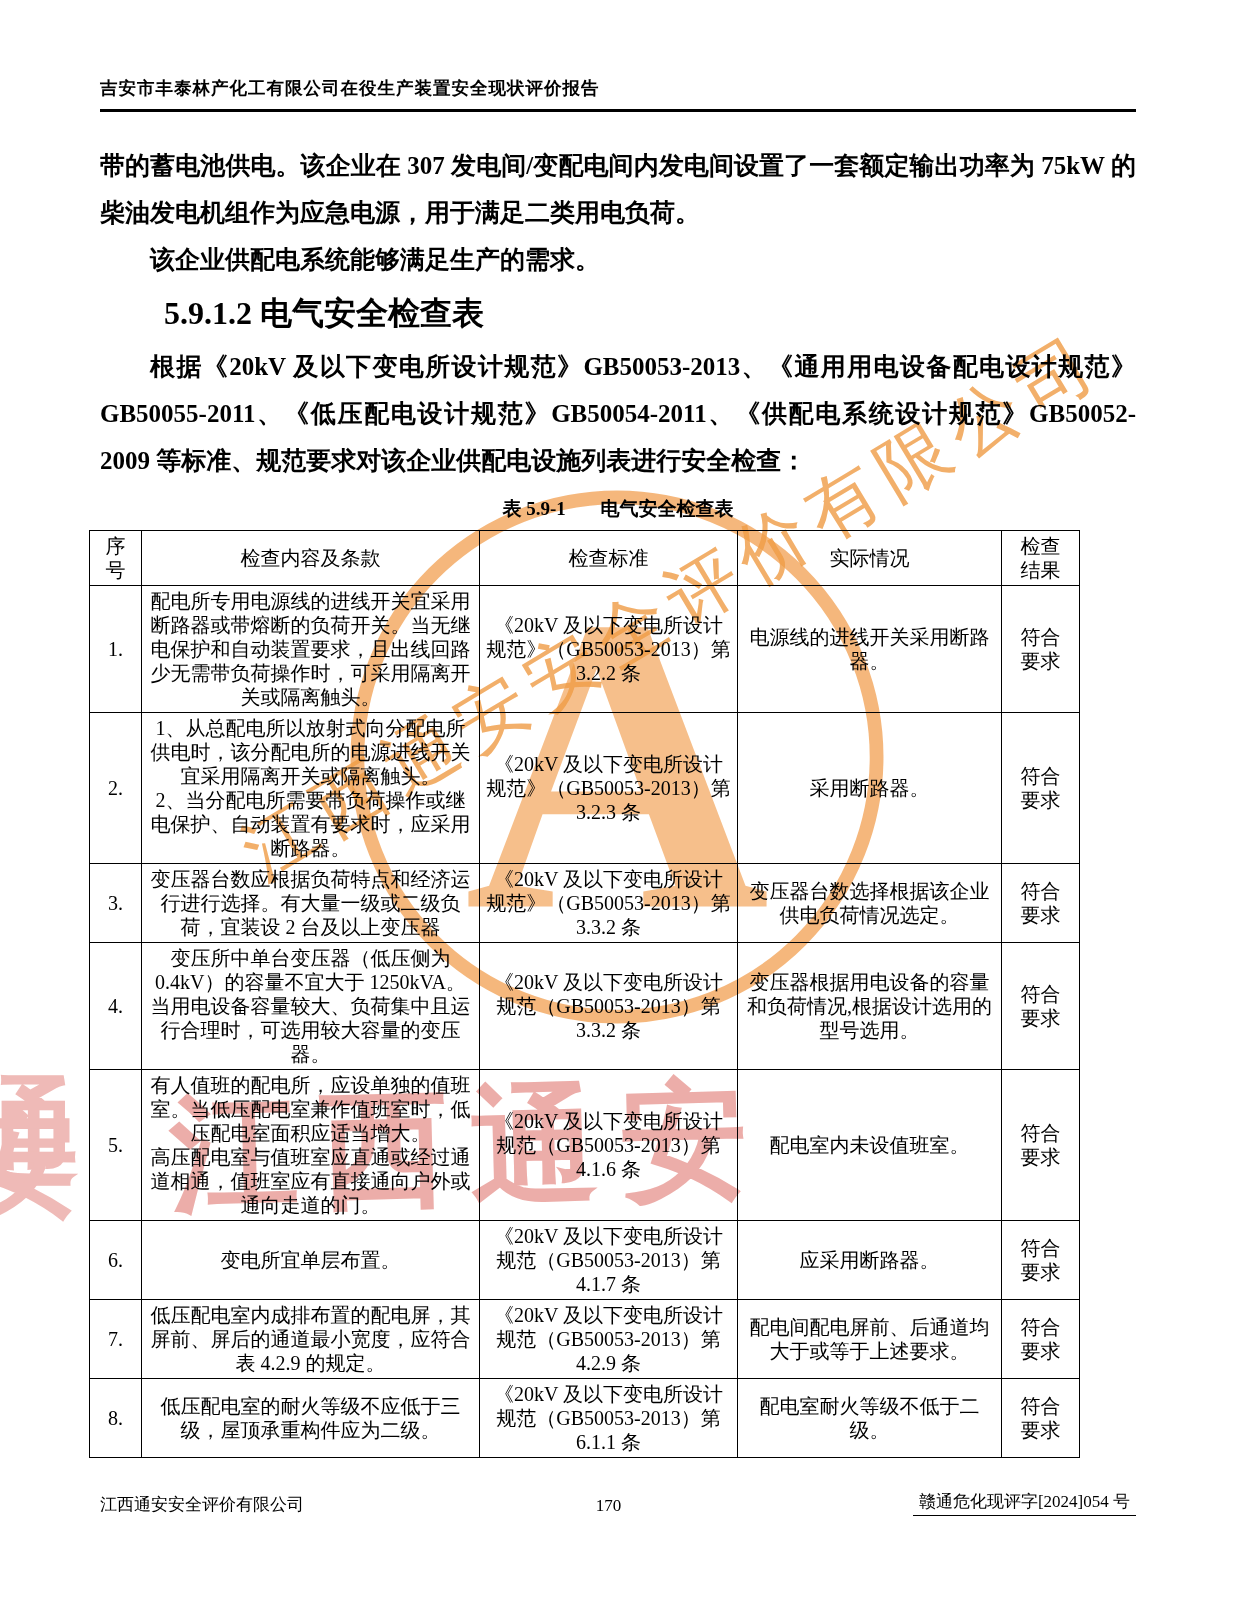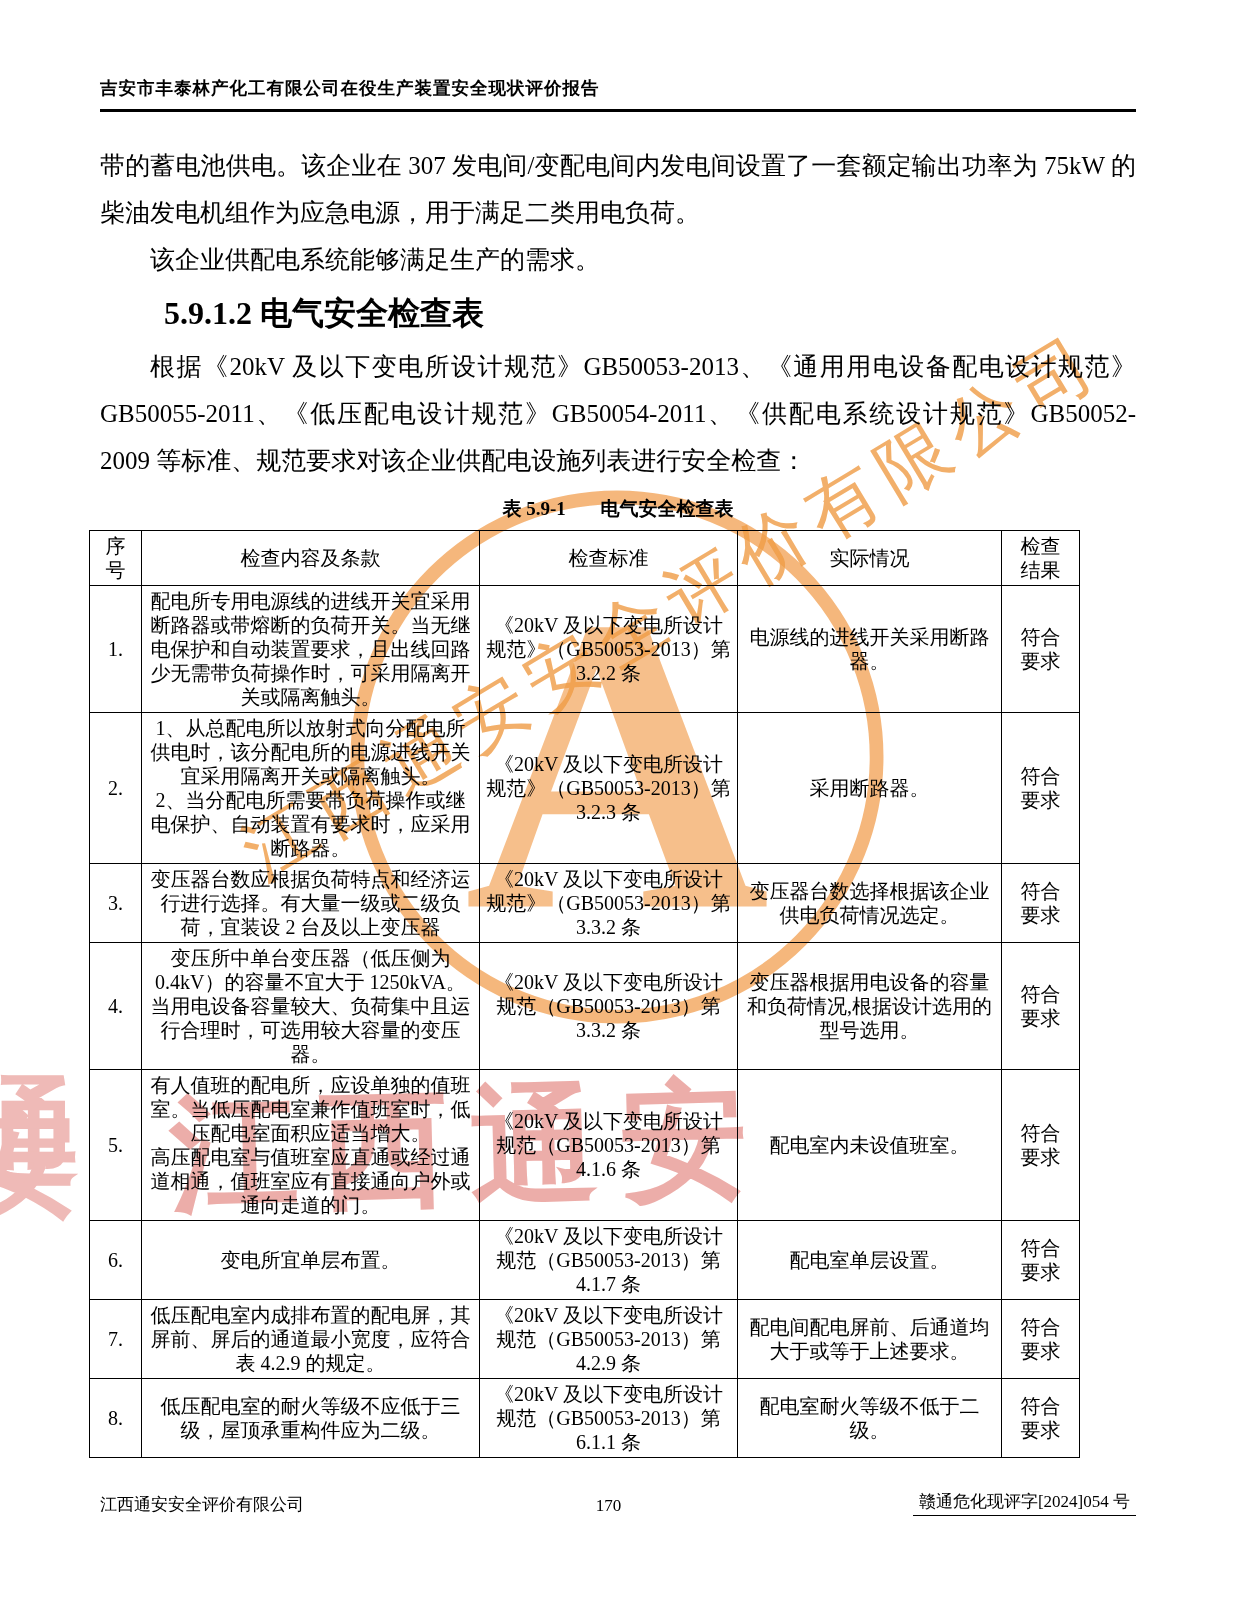--- a/index.html
+++ b/index.html
@@ -21,20 +21,21 @@
     font-weight: bold;
     letter-spacing: 1px;
   }
   .header-rule { border-top: 3px solid #000; margin-top: 9px; }
 
   
   .para {
     font-size: 25px;
     line-height: 1.88;
     text-align: justify;
+    font-weight: bold;
   }
   .para.first { margin-top: 30px; }
   .para.indent { text-indent: 2em; }
   .section-heading {
     font-size: 32px;
     font-weight: bold;
     line-height: 1.88;
     text-indent: 2em;
   }
 
@@ -223,21 +224,21 @@
 高压配电室与值班室应直通或经过通道相通，值班室应有直接通向户外或通向走道的门。</td>
           <td>《20kV 及以下变电所设计规范（GB50053-2013）第 4.1.6 条</td>
           <td>配电室内未设值班室。</td>
           <td>符合
 要求</td>
         </tr>
         <tr>
           <td>6.</td>
           <td>变电所宜单层布置。</td>
           <td>《20kV 及以下变电所设计规范（GB50053-2013）第 4.1.7 条</td>
-          <td>配电室单层设置。</td>
+          <td>应采用断路器。</td>
           <td>符合
 要求</td>
         </tr>
         <tr>
           <td>7.</td>
           <td>低压配电室内成排布置的配电屏，其屏前、屏后的通道最小宽度，应符合表 4.2.9 的规定。</td>
           <td>《20kV 及以下变电所设计规范（GB50053-2013）第 4.2.9 条</td>
           <td>配电间配电屏前、后通道均大于或等于上述要求。</td>
           <td>符合
 要求</td>

